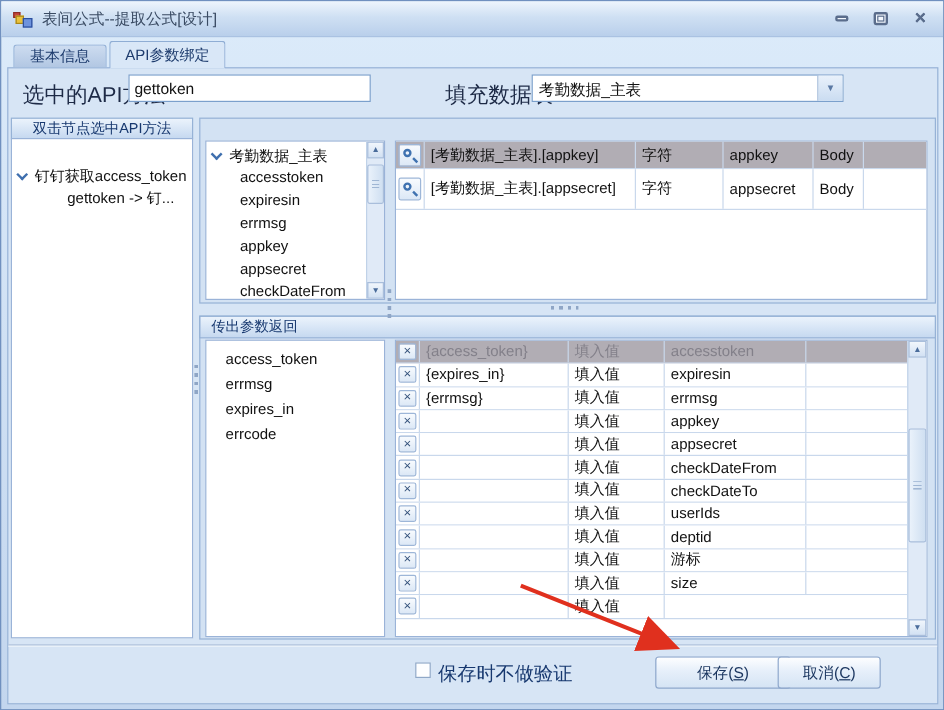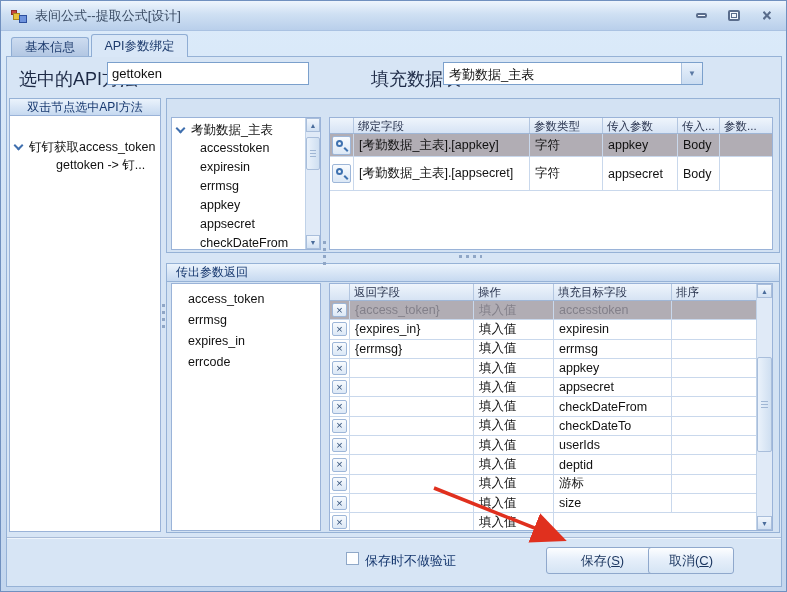--- a/index.html
+++ b/index.html
@@ -82,21 +82,21 @@
   
   .hdots{position:absolute;left:458px;top:254px;width:23px;height:3px;z-index:5;
     background:repeating-linear-gradient(90deg,#8fa6c6 0 3px,transparent 3px 7px);}
   .vdots{position:absolute;width:3px;height:26px;z-index:5;
     background:repeating-linear-gradient(#8fa6c6 0 3px,transparent 3px 7px);}
   
   .footer-sep{position:absolute;left:6px;top:536px;width:774px;height:2px;
     border-top:1px solid #a9bcd8;border-bottom:1px solid #eef4fb;z-index:4;}
   .checkbox{position:absolute;left:345px;top:551px;width:13px;height:13px;background:#fdfeff;
     border:1px solid #8fa8c8;z-index:6;}
-  .cb-label{position:absolute;left:364px;top:551px;font-size:13px;color:#17386f;z-index:6;}
+  .cb-label{position:absolute;left:364px;top:551px;font-size:16px;color:#17386f;z-index:6;}
   .btn{position:absolute;border:1px solid #8fa8cc;border-radius:3px;
     background:linear-gradient(#fdfeff,#e6effa 45%,#d5e4f4);color:#1a355f;font-size:13px;
     display:flex;align-items:center;justify-content:center;z-index:6;font-family:inherit;}
   .btn-save{left:545px;top:546px;width:113px;height:27px;}
   .btn-cancel{left:647px;top:546px;width:86px;height:27px;}
   .ukey{text-decoration:underline;}
   
   .red-note{position:absolute;left:117px;top:420px;font-size:20px;color:#ee2f26;z-index:40;white-space:nowrap;}
   .arrow-svg{position:absolute;left:0;top:0;z-index:41;pointer-events:none;}
   .list-item{font-size:12.5px;color:#111;line-height:21px;padding-left:16px;white-space:nowrap;}
@@ -173,28 +173,20 @@
       <div class="sb-btn">▲</div>
       <div class="sb-track">
         <div class="sb-thumb" style="top:5px;height:33px;"></div>
       </div>
       <div class="sb-btn">▼</div>
     </div>
   </div>
 
   <div class="grid" style="left:328px;top:116px;width:444px;height:133px;">
     <div class="grid-main">
-      <div class="grid-head" style="height:16px;">
-        <div class="hcell" style="width:24px;"></div>
-        <div class="hcell" style="width:176px;">绑定字段</div>
-        <div class="hcell" style="width:73px;">参数类型</div>
-        <div class="hcell" style="width:75px;">传入参数</div>
-        <div class="hcell" style="width:42px;">传入...</div>
-        <div class="hcell" style="flex:1;border-right:none;">参数...</div>
-      </div>
       <div id="in-rows">
           <div class="grid-row selected" style="height:23px;">
       <div class="cell icon-cell lined" style="width:24px;">
         <button class="mini-btn">
           <span class="mag"></span>
           <span class="mag-handle"></span>
         </button>
       </div>
       <div class="cell lined" style="width:176px;">[考勤数据_主表].[appkey]</div>
       <div class="cell lined" style="width:73px;">字符</div>
@@ -230,27 +222,20 @@
     <div id="out-list">
         <div class="list-item">access_token</div>
         <div class="list-item">errmsg</div>
         <div class="list-item">expires_in</div>
         <div class="list-item">errcode</div>
       </div>
   </div>
 
   <div class="grid out-grid" style="left:328px;top:282px;width:444px;height:248px;">
     <div class="grid-main">
-      <div class="grid-head" style="height:17px;">
-        <div class="hcell" style="width:20px;"></div>
-        <div class="hcell" style="width:124px;">返回字段</div>
-        <div class="hcell" style="width:80px;">操作</div>
-        <div class="hcell" style="width:118px;">填充目标字段</div>
-        <div class="hcell" style="flex:1;border-right:none;">排序</div>
-      </div>
       <div id="out-rows">
           <div class="grid-row selected" style="height:19.3px;">
       <div class="cell icon-cell lined" style="width:20px;">
         <button class="x-btn">
                 <span>×</span>
               </button>
       </div>
       <div class="cell lined" style="width:124px;">{access_token}</div>
       <div class="cell lined" style="width:80px;">填入值</div>
       <div class="cell lined" style="width:118px;">accesstoken</div>

